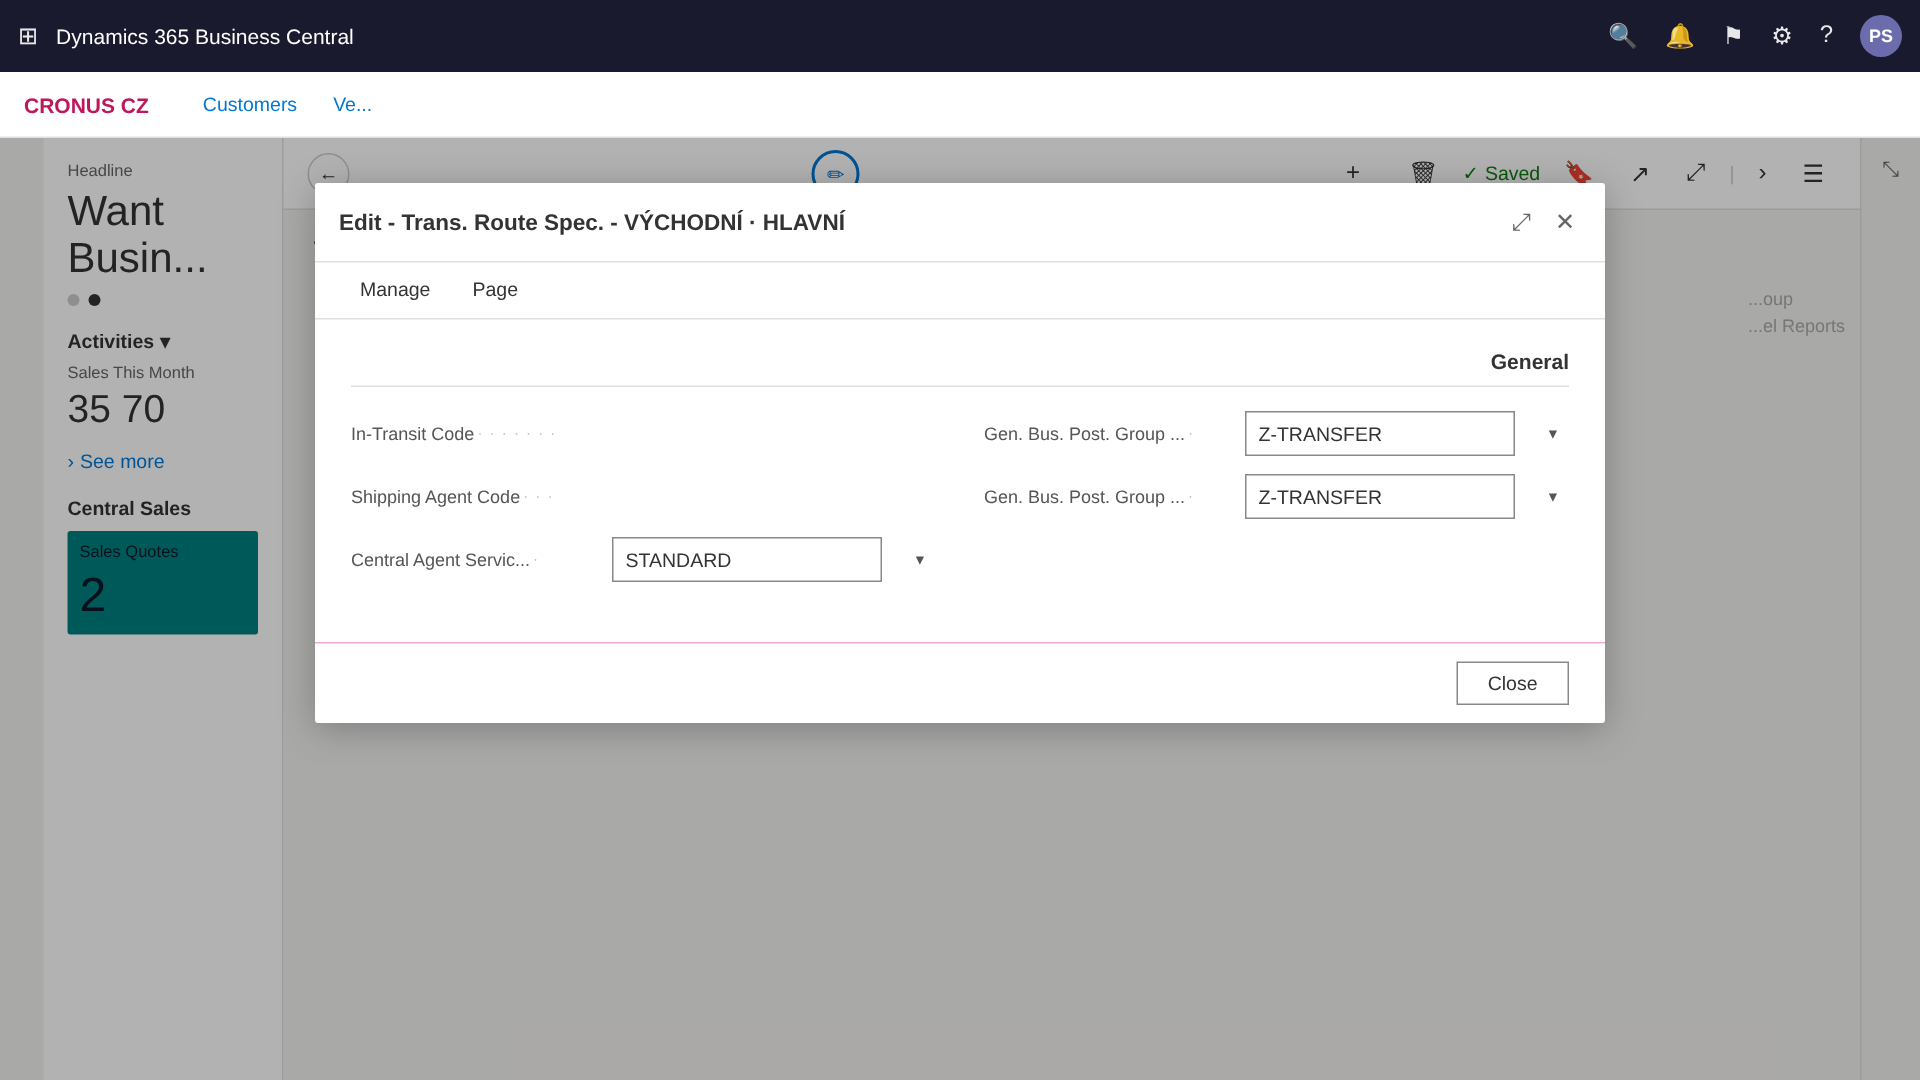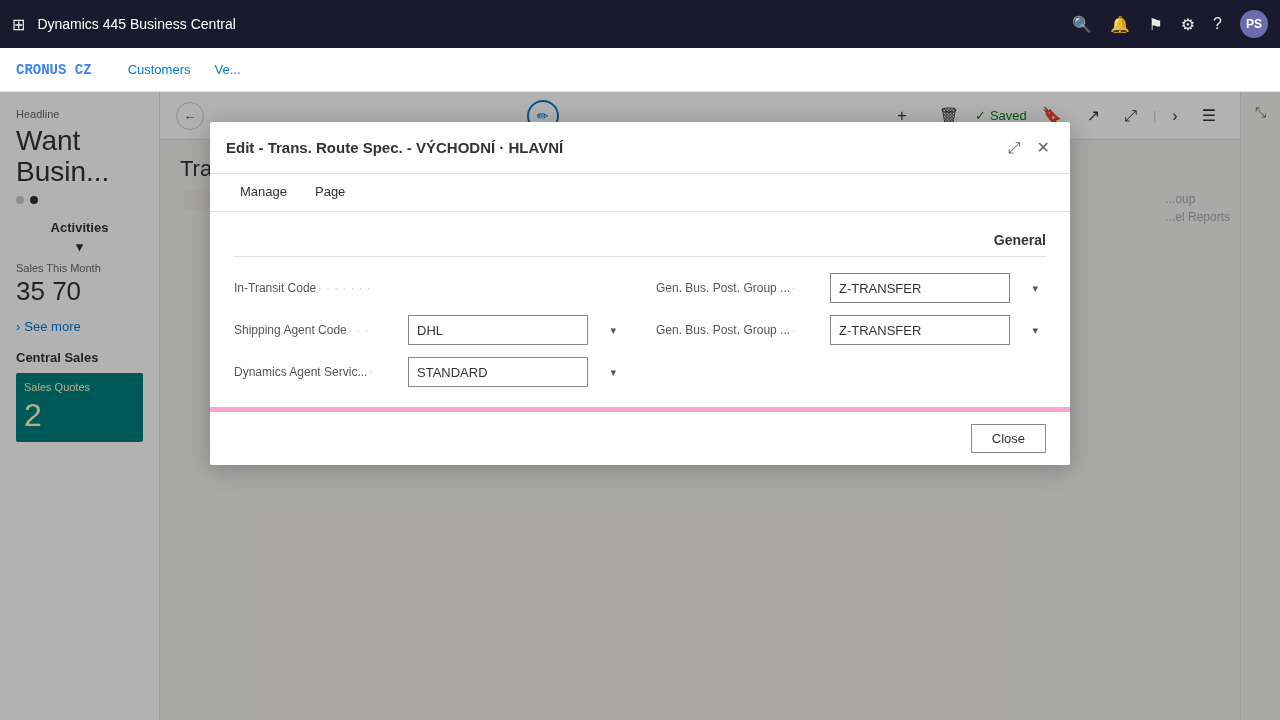--- a/index.html
+++ b/index.html
@@ -46,40 +46,40 @@
       height: 44px;
       display: flex;
       align-items: center;
       padding: 0 16px;
       border-bottom: 1px solid #e0e0e0;
       gap: 0;
     }
     .role-nav-brand {
       font-size: 14px;
       font-weight: 600;
-      color: #3b82f6;
+      color: #be185d;
       margin-right: 24px;
-      font-family: Liberation Mono, monospace;
     }
     .role-nav-item {
       font-size: 13px;
       color: #0078d4;
       padding: 16px 12px;
       height: 44px;
       display: flex;
       align-items: center;
       cursor: pointer;
       text-decoration: none;
     }
 
     
     .main-area {
       display: flex;
       height: calc(720px - 48px - 44px);
       position: relative;
+      padding-left: 29px;
     }
 
     
     .sidebar {
       width: 160px;
       background: white;
       border-right: 1px solid #e0e0e0;
       padding: 16px;
       overflow: hidden;
     }
@@ -107,21 +107,20 @@
     }
     .dot.active { background: #333; }
     .sidebar-section-title {
       font-size: 13px;
       font-weight: 600;
       color: #333;
       margin-bottom: 8px;
       display: flex;
       align-items: center;
       gap: 4px;
-      flex-direction: column;
     }
     .sidebar-stat-label {
       font-size: 11px;
       color: #666;
       margin-bottom: 2px;
     }
     .sidebar-stat-value {
       font-size: 26px;
       font-weight: 300;
       color: #333;
@@ -137,21 +136,21 @@
       margin-bottom: 16px;
     }
     .ongoing-sales-title {
       font-size: 13px;
       font-weight: 600;
       color: #333;
       margin-bottom: 8px;
     }
     .sales-tile {
       background: #008080;
-      color: #fef9c3;
+      color: #0f172a;
       padding: 8px;
       border-radius: 2px;
       width: 100%;
     }
     .sales-tile-label { font-size: 11px; margin-bottom: 4px; }
     .sales-tile-value { font-size: 32px; font-weight: 300; }
 
     
     .page-content {
       flex: 1;
@@ -355,21 +354,22 @@
       top: 50%;
       transform: translateY(-50%);
       color: #555;
       pointer-events: none;
       font-size: 11px;
     }
     .modal-footer {
       padding: 12px 24px;
       display: flex;
       justify-content: flex-end;
-      border-top: 5px solid #f9a8d4;
+      border-top: 1px solid #f9a8d4;
+      margin-top: 20px;
     }
     .close-btn {
       padding: 6px 20px;
       background: white;
       border: 1px solid #8a8886;
       font-size: 13px;
       color: #333;
       cursor: pointer;
     }
 
@@ -378,21 +378,21 @@
       padding: 0 20px;
       color: #aaa;
       font-size: 13px;
     }
   </style>
 </head>
 <body>
 
 <div class="top-bar">
   <span class="top-bar-icon">⊞</span>
-  <span class="top-bar-title">Dynamics 445 Business Central</span>
+  <span class="top-bar-title">Dynamics 365 Business Central</span>
   <div class="top-bar-icons">
     <span class="top-bar-icon">🔍</span>
     <span class="top-bar-icon">🔔</span>
     <span class="top-bar-icon">⚑</span>
     <span class="top-bar-icon">⚙</span>
     <span class="top-bar-icon">?</span>
     <div class="avatar-circle">PS</div>
   </div>
 </div>
 
@@ -508,42 +508,37 @@
                 <option>Z-TRANSFER</option>
               </select>
             </div>
           </div>
 
           <div class="form-row">
             <div class="form-label">
               <span>Shipping Agent Code</span>
               <span class="form-dots">· · ·</span>
             </div>
-            <div class="select-wrapper">
-              <select class="form-select">
-                <option>DHL</option>
-              </select>
-            </div>
           </div>
 
           <div class="form-row">
             <div class="form-label">
               <span>Gen. Bus. Post. Group ...</span>
               <span class="form-dots">·</span>
             </div>
             <div class="select-wrapper">
               <select class="form-select">
                 <option>Z-TRANSFER</option>
               </select>
             </div>
           </div>
 
           <div class="form-row">
             <div class="form-label">
-              <span>Dynamics Agent Servic...</span>
+              <span>Central Agent Servic...</span>
               <span class="form-dots">·</span>
             </div>
             <div class="select-wrapper">
               <select class="form-select">
                 <option>STANDARD</option>
               </select>
             </div>
           </div>
 
           <div></div>

